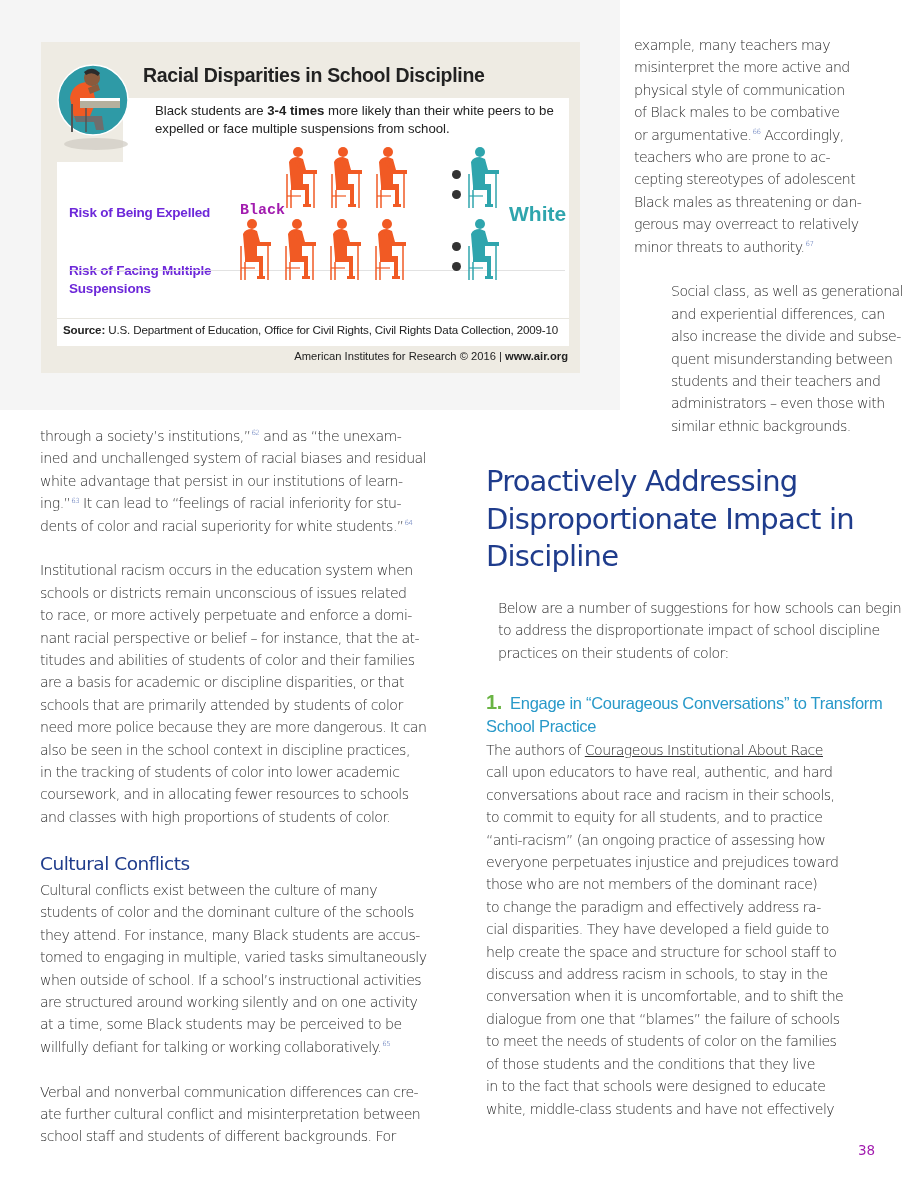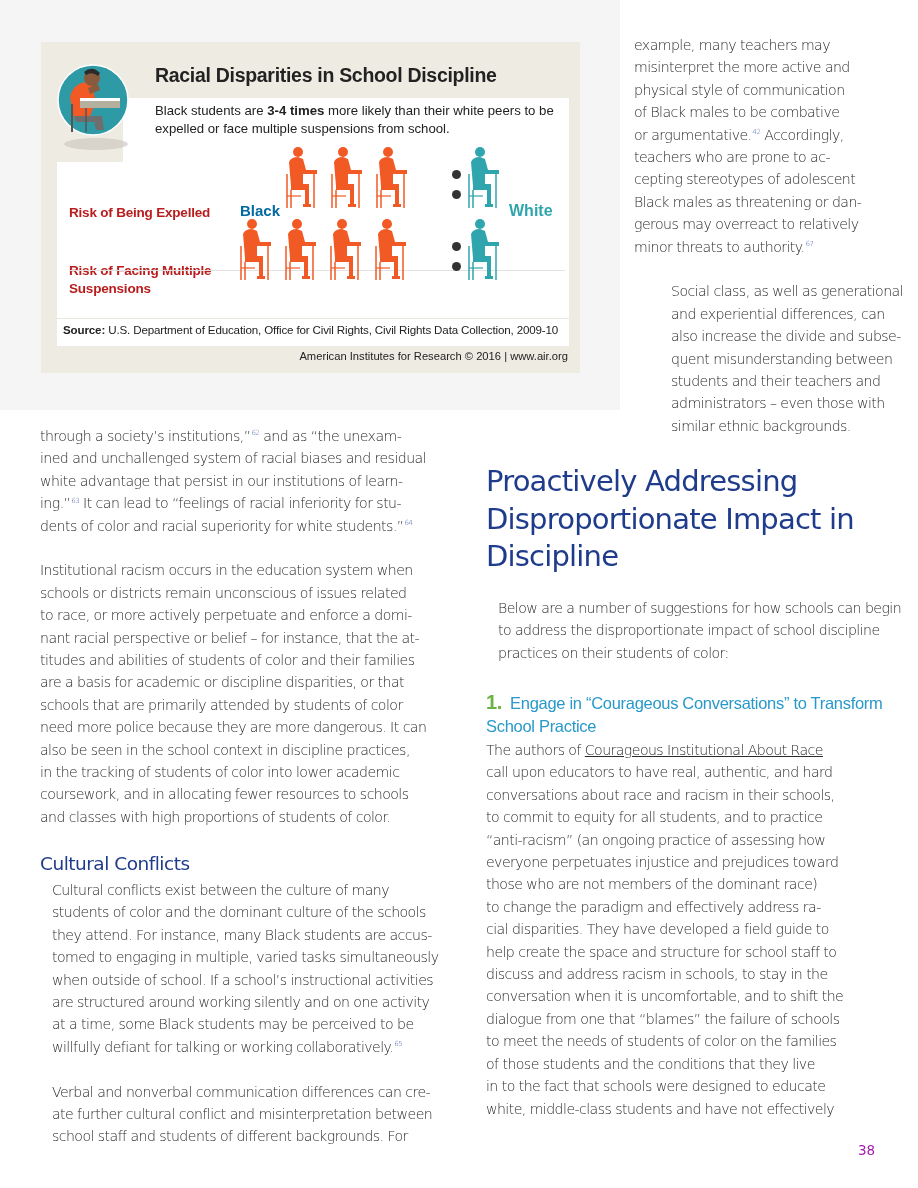--- a/index.html
+++ b/index.html
@@ -7,40 +7,40 @@
   body { position: relative; font-family: "DejaVu Sans", sans-serif; color: #2a2a2a; }
 
   .gray-panel { position: absolute; left: 0; top: 0; width: 620px; height: 410px; background: #f5f5f5; }
 
   .infographic { position: absolute; left: 41px; top: 42px; width: 539px; height: 331px; background: #eeebe3; }
   .ig-white { position: absolute; left: 82px; top: 56px; width: 446px; height: 228px; background: #ffffff; }
   .ig-white-lower { position: absolute; left: 16px; top: 120px; width: 512px; height: 164px; background: #ffffff; }
   .ig-source-band { position: absolute; left: 16px; top: 276px; width: 512px; height: 28px; background: #ffffff; border-top: 1px solid #e8e6df; }
 
   .ig-avatar { position: absolute; left: 15px; top: 18px; width: 74px; height: 90px; }
-  .ig-title { position: absolute; left: 114px; top: 22px; font-family: "Liberation Sans", sans-serif; font-weight: bold; font-size: 19.5px; color: #222; letter-spacing: -0.3px; }
+  .ig-title { position: absolute; left: 102px; top: 22px; font-family: "Liberation Sans", sans-serif; font-weight: bold; font-size: 19.5px; color: #222; letter-spacing: -0.3px; }
   .ig-subtitle { position: absolute; left: 114px; top: 60px; width: 420px; font-family: "Liberation Sans", sans-serif; font-size: 13.2px; line-height: 18px; color: #222; }
   .ig-subtitle b { font-weight: bold; }
 
-  .ig-row-label { position: absolute; font-family: "Liberation Sans", sans-serif; font-weight: bold; font-size: 13.5px; line-height: 18px; color: #b91c1c; letter-spacing: -0.2px; }
+  .ig-row-label { position: absolute; font-family: "Liberation Sans", sans-serif; font-weight: bold; font-size: 13.5px; line-height: 18px; color: #6d28d9; letter-spacing: -0.2px; }
   .ig-divider { position: absolute; left: 28px; top: 228px; width: 496px; height: 1px; background: #e2e2e2; }
 
-  .ig-black-label { position: absolute; left: 199px; top: 160px; font-family: Liberation Sans, sans-serif; font-weight: bold; font-size: 15px; color: #0369a1; }
-  .ig-white-label { position: absolute; left: 468px; top: 160px; font-family: "Liberation Sans", sans-serif; font-weight: bold; font-size: 16px; color: #2fa5ad; }
+  .ig-black-label { position: absolute; left: 199px; top: 160px; font-family: Liberation Mono, monospace; font-weight: bold; font-size: 15px; color: #a21caf; }
+  .ig-white-label { position: absolute; left: 468px; top: 160px; font-family: "Liberation Sans", sans-serif; font-weight: bold; font-size: 21px; color: #2fa5ad; }
 
   .fig { position: absolute; width: 40px; height: 64px; }
   .colon { position: absolute; width: 10px; height: 34px; }
   .colon::before, .colon::after { content: ""; position: absolute; left: 1px; width: 9px; height: 9px; border-radius: 50%; background: #333; }
   .colon::before { top: 0; }
   .colon::after { top: 20px; }
 
   .ig-source { position: absolute; left: 22px; top: 281px; font-family: "Liberation Sans", sans-serif; font-size: 11.6px; color: #222; letter-spacing: -0.15px; white-space: nowrap; }
   .ig-source b { font-weight: bold; }
   .ig-credit { position: absolute; right: 12px; top: 308px; font-family: "Liberation Sans", sans-serif; font-size: 11.2px; color: #222; white-space: nowrap; }
-  .ig-credit b { font-weight: normal; }
+  .ig-credit b { font-weight: bold; }
 
   .body-text { position: absolute; font-family: "DejaVu Sans", sans-serif; font-size: 14.1px; line-height: 22.4px; color: #2b2b2b; letter-spacing: -0.55px; font-weight: 300; }
   .body-text p { margin: 0; white-space: pre-line; }
   .sup { font-size: 7px; color: #4a66b0; vertical-align: super; line-height: 0; margin-left: 1px; }
 
   .h2 { position: absolute; left: 486px; top: 463px; width: 410px; font-family: "DejaVu Sans", sans-serif; font-size: 29px; line-height: 37.5px; color: #1f3c8c; letter-spacing: -0.8px; font-weight: normal; }
   .h3 { position: absolute; font-family: "DejaVu Sans", sans-serif; font-size: 18.5px; color: #1f3c8c; letter-spacing: -0.5px; }
   .h-step { position: absolute; left: 486px; top: 691px; width: 410px; font-family: "Liberation Sans", sans-serif; font-size: 16.5px; line-height: 22.5px; color: #2899c9; letter-spacing: -0.3px; }
   .h-step .num { color: #6ab444; font-size: 20px; font-weight: bold; margin-right: 8px; }
   .u { text-decoration: underline; }
@@ -199,21 +199,21 @@
   <div class="ig-source-band"></div>
   <div class="ig-source"><b>Source:</b><span> U.S. Department of Education, Office for Civil Rights, Civil Rights Data Collection, 2009-10</span></div>
   <div class="ig-credit"><span>American Institutes for Research © 2016 | </span><b>www.air.org</b></div>
 </div>
 
 <div class="body-text" style="left:634px; top:34px; width:280px;">
   <p><span>example, many teachers may
 misinterpret the more active and
 physical style of communication
 of Black males to be combative
-or argumentative.</span><span class="sup">42</span><span>  Accordingly,
+or argumentative.</span><span class="sup">66</span><span>  Accordingly,
 teachers who are prone to ac-
 cepting stereotypes of adolescent
 Black males as threatening or dan-
 gerous may overreact to relatively
 minor threats to authority.</span><span class="sup">67</span></p>
   <p style="margin-top:22.4px;margin-left:37px;">Social class, as well as generational
 and experiential differences, can
 also increase the divide and subse-
 quent misunderstanding between
 students and their teachers and
@@ -236,21 +236,21 @@
 schools that are primarily attended by students of color
 need more police because they are more dangerous. It can
 also be seen in the school context in discipline practices,
 in the tracking of students of color into lower academic
 coursework, and in allocating fewer resources to schools
 and classes with high proportions of students of color.</p>
 </div>
 
 <div class="h3" style="left:40px; top:853px;">Cultural Conflicts</div>
 
-<div class="body-text" style="left:52px; top:879px; width:420px;">
+<div class="body-text" style="left:40px; top:879px; width:420px;">
   <p><span>Cultural conflicts exist between the culture of many
 students of color and the dominant culture of the schools
 they attend. For instance, many Black students are accus-
 tomed to engaging in multiple, varied tasks simultaneously
 when outside of school. If a school’s instructional activities
 are structured around working silently and on one activity
 at a time, some Black students may be perceived to be
 willfully defiant for talking or working collaboratively.</span><span class="sup">65</span></p>
   <p style="margin-top:22.4px;">Verbal and nonverbal communication differences can cre-
 ate further cultural conflict and misinterpretation between

